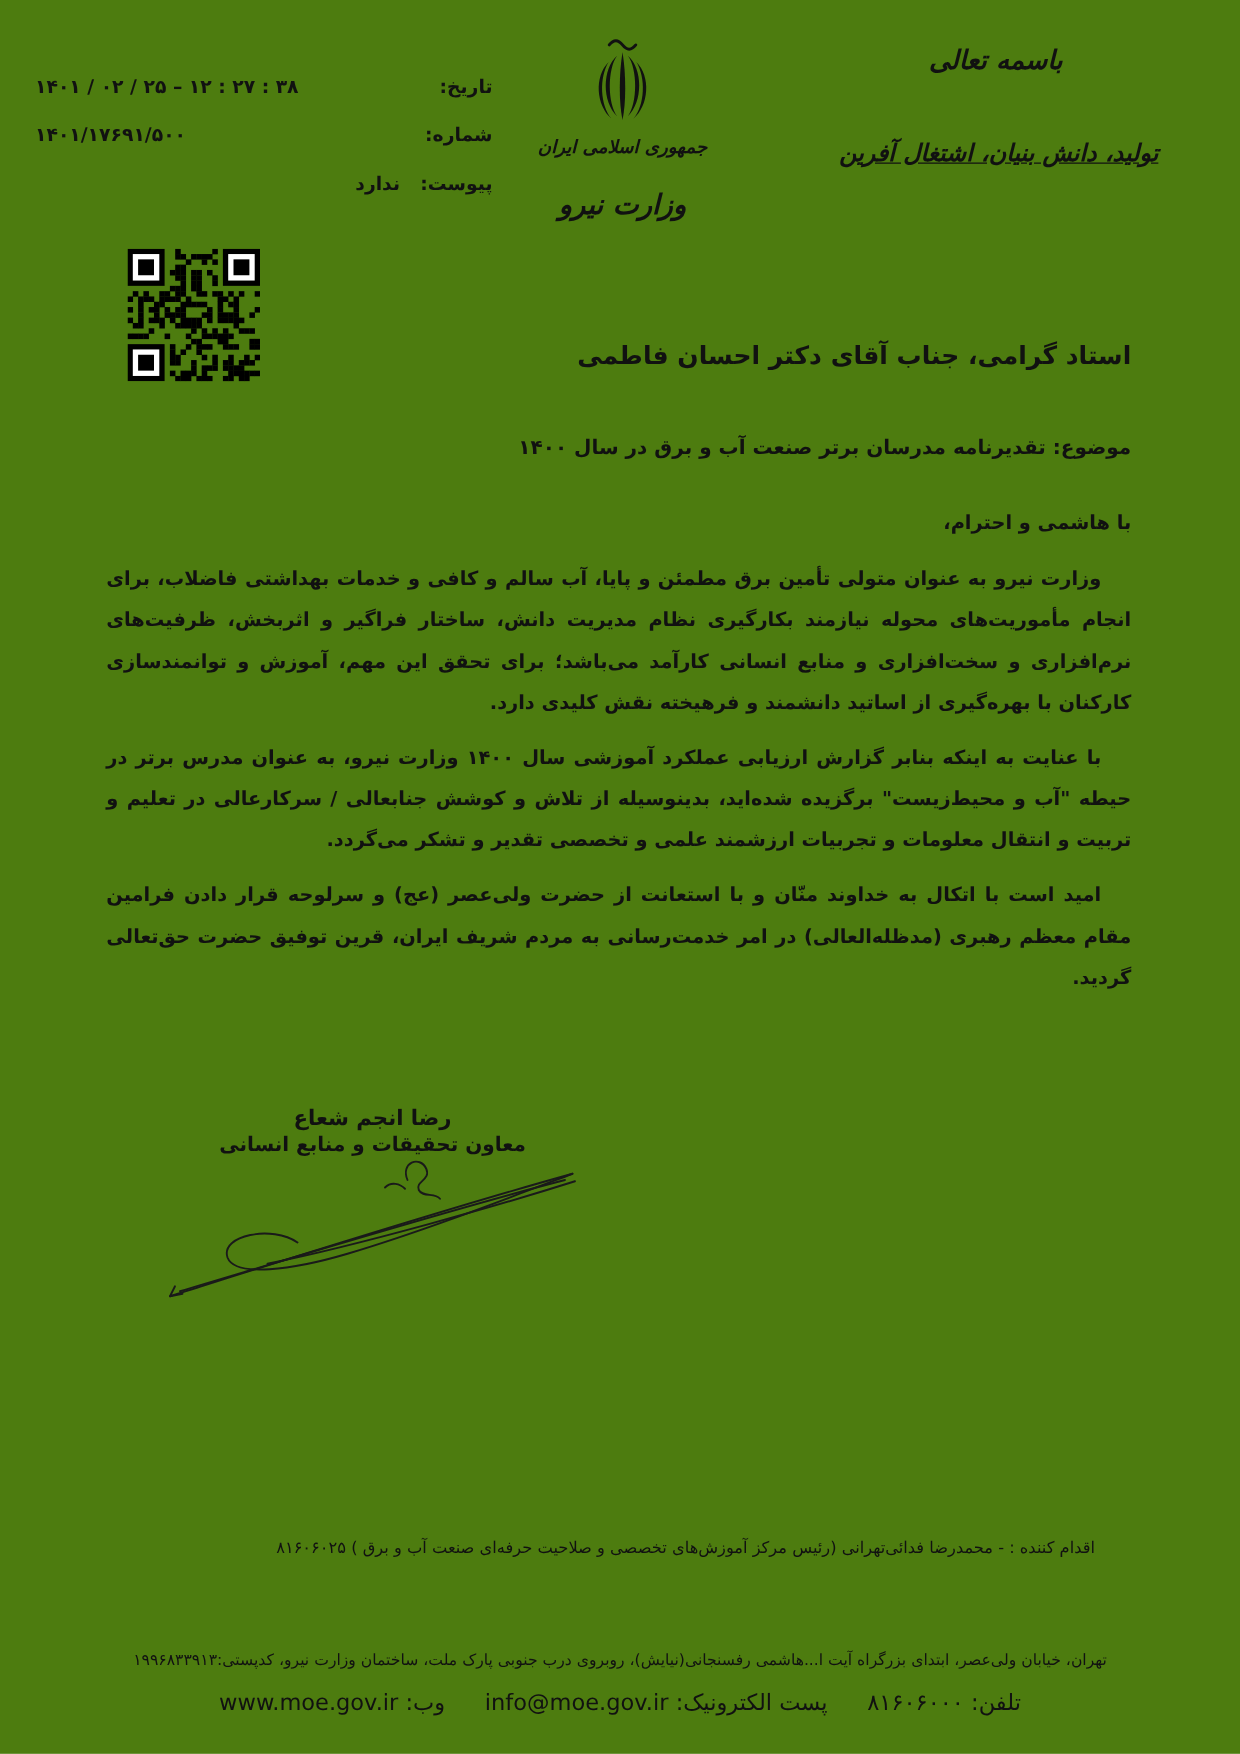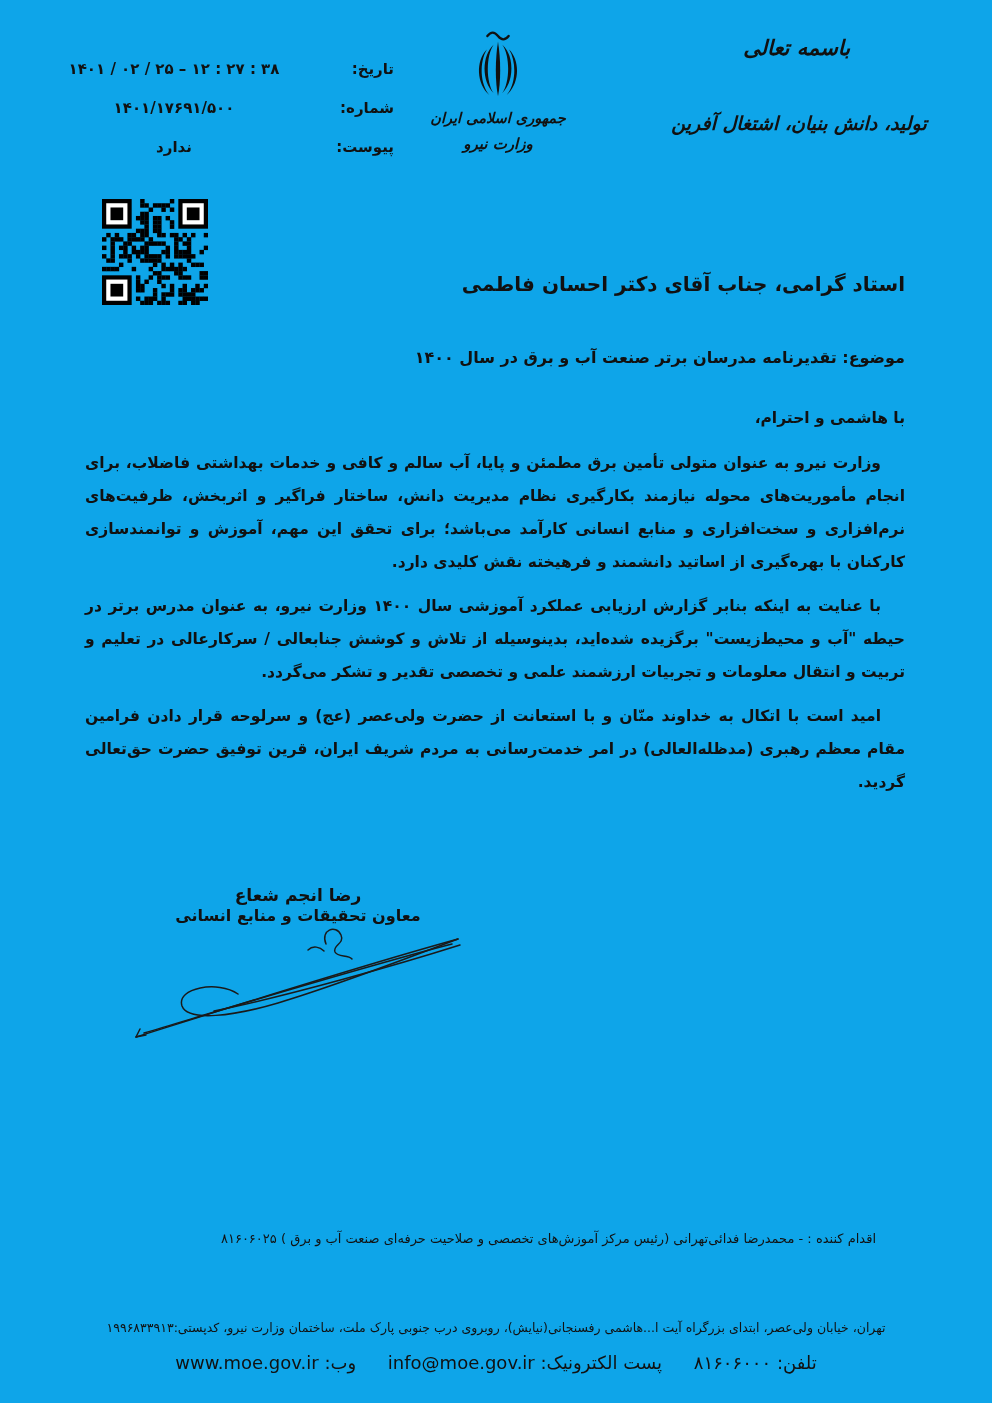--- a/index.html
+++ b/index.html
@@ -4,37 +4,37 @@
 <style>
   * { margin:0; padding:0; box-sizing:border-box; }
   html,body { width:992px; height:1403px; }
   body {
     background:#ffffff;
     font-family:"DejaVu Sans", sans-serif;
     color:#111111;
     position:relative;
     overflow:hidden;
   }
-  .page { position:absolute; inset:0; background:#0ea5e9; }
+  .page { position:absolute; inset:0; background:#4d7c0f; }
 
   
   .bismillah { position:absolute; top:36px; right:142px; font-size:21px; font-weight:bold; font-style:italic; direction:rtl; }
-  .slogan { position:absolute; top:112px; right:28px; width:330px; text-align:center; font-size:19px; font-weight:bold; font-style:italic; direction:rtl; }
+  .slogan { position:absolute; top:112px; right:28px; width:330px; text-align:center; font-size:19px; font-weight:bold; font-style:italic; direction:rtl;text-decoration:underline; }
 
   
   .logo { position:absolute; top:28px; left:410px; width:176px; text-align:center; }
   .logo svg.emblem { width:58px; height:72px; display:block; margin:0 auto; }
   .logo-country { font-size:14.5px; font-weight:bold; font-style:italic; margin-top:10px; direction:rtl; }
-  .logo-ministry { font-size:15px; font-weight:bold; font-style:italic; margin-top:9px; direction:rtl; }
+  .logo-ministry { font-size:22px; font-weight:bold; font-style:italic; margin-top:26px; direction:rtl; }
 
   
   .hdr-fields { position:absolute; top:56px; left:28px; width:366px; direction:rtl; }
   .hrow { display:flex; margin-bottom:13px; line-height:26px; font-weight:bold; font-size:15px; }
   .hlabel { width:74px; }
-  .hval { flex:1; text-align:center; }
+  .hval { flex:1; }
   .ltr { direction:ltr; unicode-bidi:isolate; }
 
   
   .qr { position:absolute; left:102px; top:199px; width:106px; height:106px; }
 
   
   .recipient  { position:absolute; top:272px; right:87px; font-size:20px;   font-weight:bold; direction:rtl; }
   .subject    { position:absolute; top:348px; right:87px; font-size:16px;   font-weight:bold; direction:rtl; }
   .salutation { position:absolute; top:409px; right:87px; font-size:15.5px; font-weight:bold; direction:rtl; }
   .body-text  { position:absolute; top:447px; right:87px; left:85px; direction:rtl;

